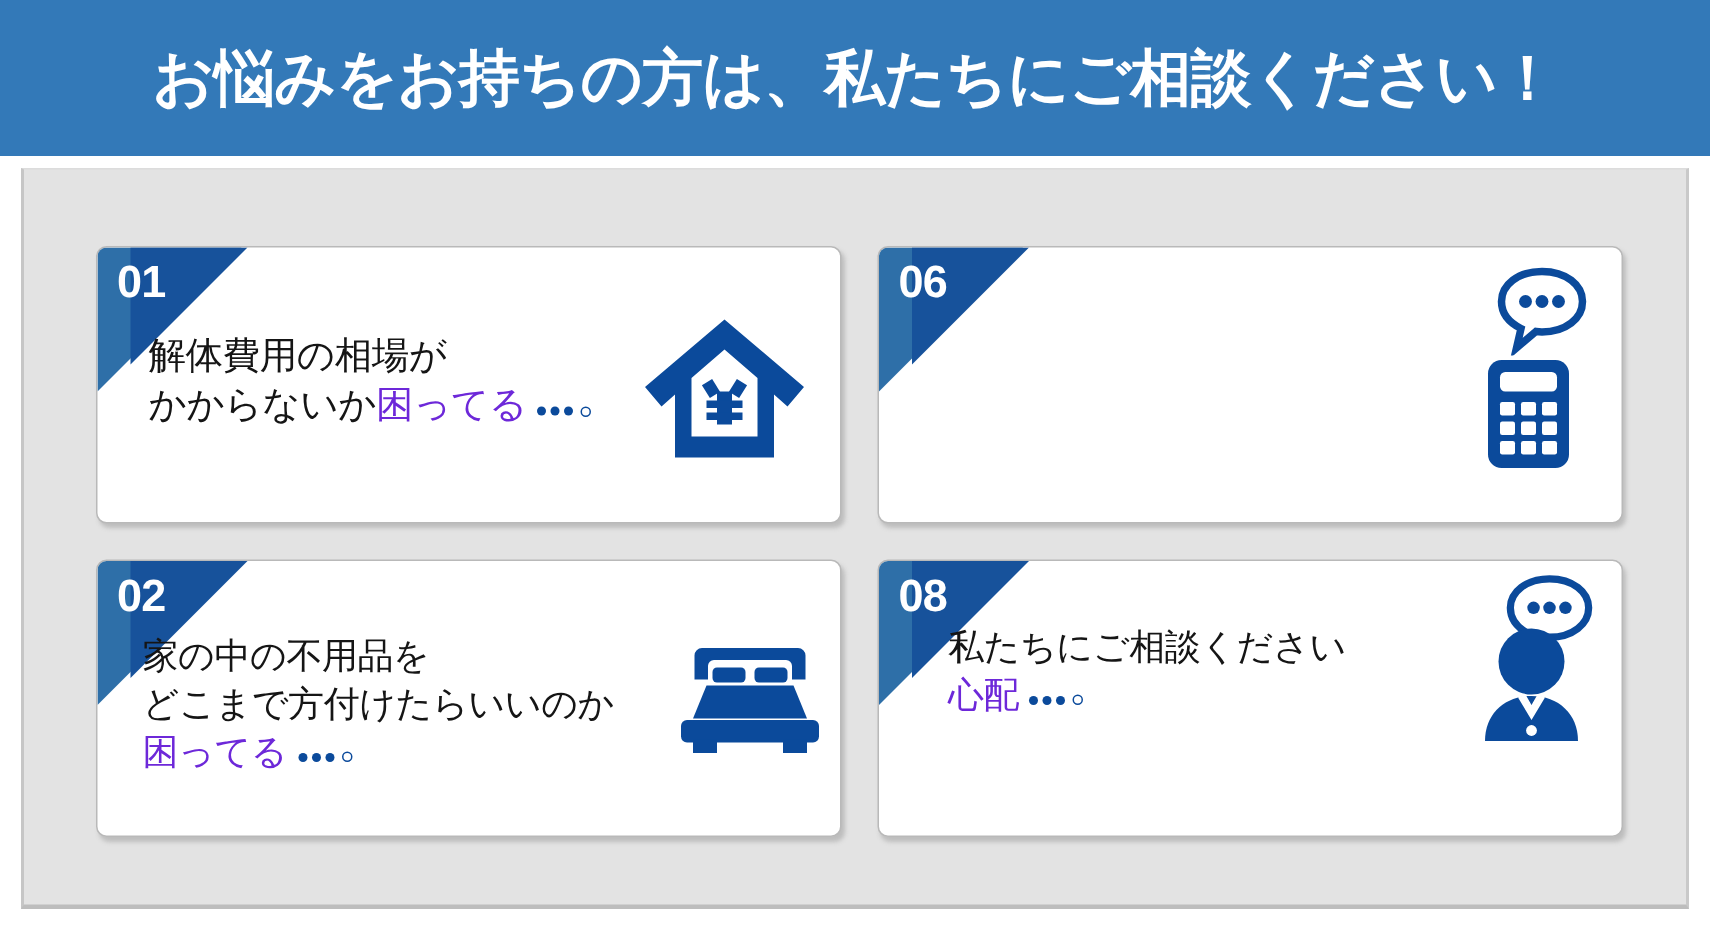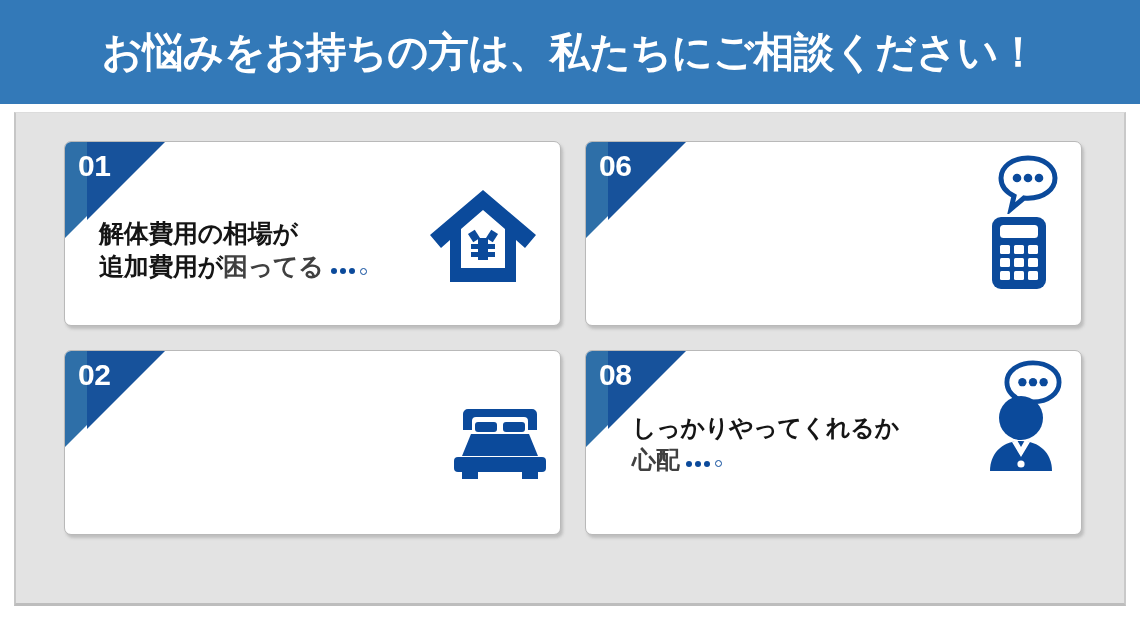--- a/index.html
+++ b/index.html
@@ -55,21 +55,21 @@
     border-left: 2px solid #c6c6c6;
     border-right: 2px solid #c9c9c9;
     border-bottom: 3px solid #bdbdbd;
     border-top: 1px solid #dcdcdc;
     box-sizing: border-box;
   }
 
   .card-grid {
     position: absolute;
     left: 64px;
-    top: 141px;
+    top: 164px;
     width: 1012px;
     height: 400px;
     display: grid;
     grid-template-columns: 497px 497px;
     grid-template-rows: 185px 185px;
     column-gap: 18px;
     row-gap: 30px;
     gap: 24px;
   }
 
@@ -115,27 +115,26 @@
     letter-spacing: -0.5px;
     z-index: 3;
   }
 
   
   .card-text {
     position: absolute;
     z-index: 2;
     color: #151515;
     font-size: 25px;
-    font-weight: bold;
+    font-weight: normal;
     line-height: 1.33;
     letter-spacing: -0.3px;
     white-space: nowrap;
-    margin-top: 19px;
-  }
-  .card-text .accent { color: #404040; }
+  }
+  .card-text .accent { color: #6d28d9; }
 
   .card-text.t-2line { left: 34px; top: 56px; }
   .card-text.t-3line { left: 30px; top: 46px; }
   .card-1 .card-text { left: 34px; top: 56px; }
   .card-2 .card-text { left: 50px; top: 56px; }
   .card-3 .card-text { left: 30px; top: 48px; font-size: 24px; }
   .card-4 .card-text { left: 46px; top: 42px; font-size: 24px; }
 
   
   .ellip {
@@ -184,21 +183,21 @@
 
   <div class="card-grid">
 
     <div class="card card-1">
       <div class="corner-light"></div>
       <div class="corner-dark"></div>
       <div class="card-number">01</div>
 
       <div class="card-text t-2line">
         <div><span>解体費用の相場が</span></div>
-        <div><span>追加費用が</span><span class="accent">困ってる</span><span class="ellip">
+        <div><span>かからないか</span><span class="accent">困ってる</span><span class="ellip">
               <i></i>
               <i></i>
               <i></i>
               <u></u>
             </span></div>
       </div>
 
       <div class="icon-wrap icon-house">
         <svg width="110" height="104" viewBox="0 0 110 104">
           <path d="M55 6 L108 51 L97 64 L88 56 L88 98 L22 98 L22 56 L13 64 L2 51 Z
@@ -246,20 +245,30 @@
           </g>
         </svg>
       </div>
     </div>
 
     <div class="card card-3">
       <div class="corner-light"></div>
       <div class="corner-dark"></div>
       <div class="card-number">02</div>
 
+      <div class="card-text t-3line">
+        <div><span>家の中の不用品を</span></div>
+        <div><span>どこまで方付けたらいいのか</span></div>
+        <div><span class="accent">困ってる</span><span class="ellip">
+              <i></i>
+              <i></i>
+              <i></i>
+              <u></u>
+            </span></div>
+      </div>
 
       <div class="icon-wrap icon-bed">
         <svg width="92" height="72" viewBox="0 0 92 72">
           <g fill="#0b4a9b">
             <path d="M14 2 h64 a5 5 0 0 1 5 5 v16 h-9 v-9 a4 4 0 0 0 -4 -4 h-48 a4 4 0 0 0 -4 4 v9 h-9 v-16 a5 5 0 0 1 5 -5 z"></path>
             <rect x="21" y="15" width="22" height="10" rx="3"></rect>
             <rect x="49" y="15" width="22" height="10" rx="3"></rect>
             <path d="M17 27 h58 l9 22 h-76 z"></path>
             <rect x="0" y="50" width="92" height="15" rx="4"></rect>
             <rect x="8" y="63" width="16" height="9"></rect>
@@ -268,21 +277,21 @@
         </svg>
       </div>
     </div>
 
     <div class="card card-4">
       <div class="corner-light"></div>
       <div class="corner-dark"></div>
       <div class="card-number">08</div>
 
       <div class="card-text t-3line">
-        <div><span>しっかりやってくれるか</span></div>
+        <div><span>私たちにご相談ください</span></div>
         <div><span class="accent">心配</span><span class="ellip">
               <i></i>
               <i></i>
               <i></i>
               <u></u>
             </span></div>
       </div>
 
       <div class="icon-wrap icon-bubble-4">
         <svg width="60" height="58" viewBox="0 0 62 60">

